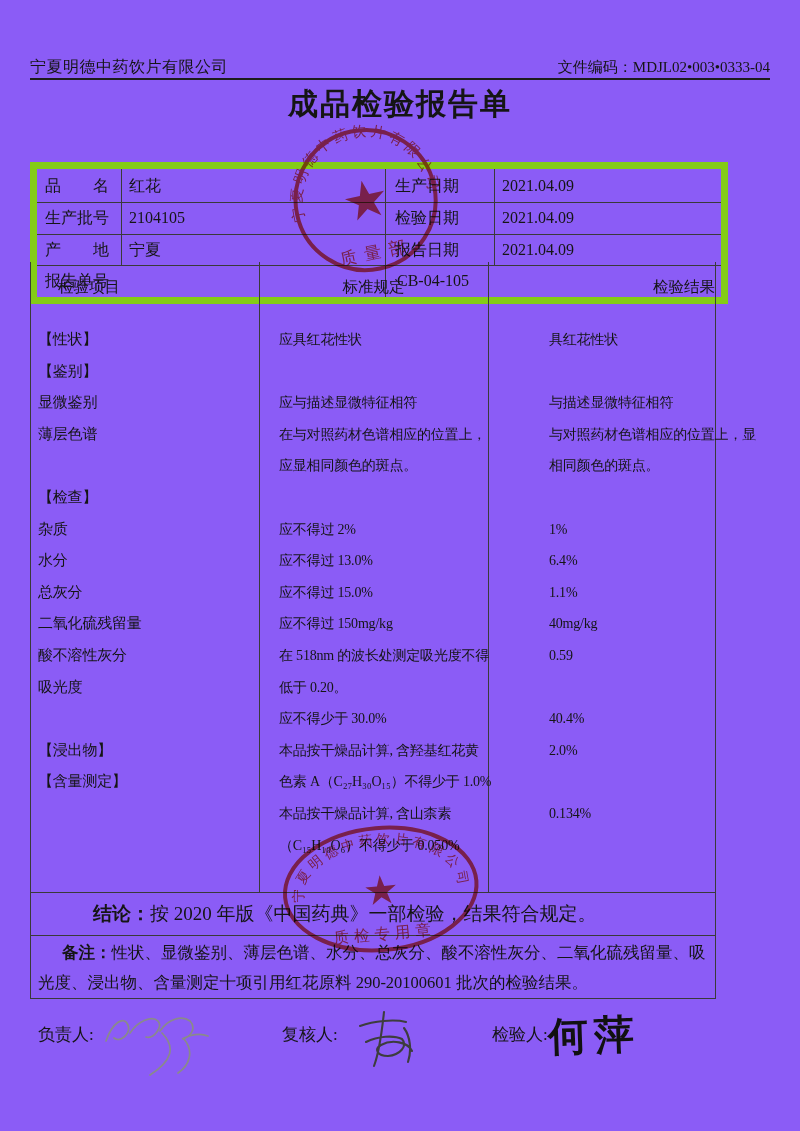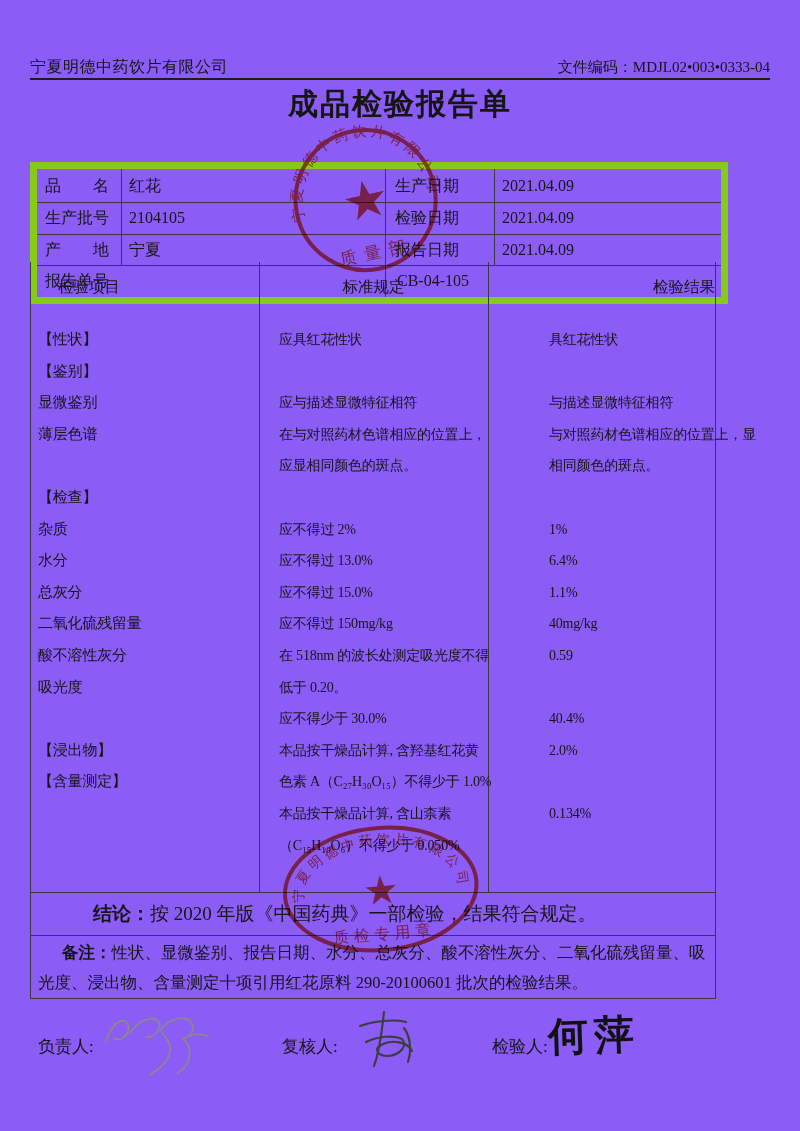--- a/index.html
+++ b/index.html
@@ -37,21 +37,21 @@
   .lines-c3{left:478px;width:227px;margin-left:28px;}
   .lines-c3 .ln{padding-left:12px;font-size:14px;}
   
   .conclusion-row{left:30px;top:892px;width:684px;height:42px;border:1px solid #3a3a3a;border-top:1px solid #3a3a3a;}
   .conclusion-row .txt{position:absolute;left:62px;top:0;height:42px;line-height:42px;font-size:19px;white-space:nowrap;}
   .conclusion-row b{font-weight:bold;}
   .remark-row{left:30px;top:934px;width:684px;height:64px;border:1px solid #3a3a3a;border-top:none;}
   .remark-row .l1{position:absolute;left:31px;top:6px;font-size:16.5px;line-height:26px;white-space:nowrap;}
   .remark-row .l2{position:absolute;left:7px;top:36px;font-size:16.5px;line-height:26px;white-space:nowrap;}
   
-  .sig-label{font-size:17px;top:1023px;white-space:nowrap;margin-top:12px;}
+  .sig-label{font-size:17px;top:1023px;white-space:nowrap;}
   .sig-svg{pointer-events:none;}
   .sig-name{left:548px;top:1008px;font-size:40px;font-weight:bold;transform:rotate(-2deg);letter-spacing:6px;color:#111;}
   
   .stamp{mix-blend-mode:multiply;opacity:.9;}
   .stamp1{left:282px;top:112px;transform:rotate(-12deg);}
   .stamp2{left:276px;top:822px;transform:rotate(-5deg);}
 </style>
 </head>
 <body>
 
@@ -160,21 +160,21 @@
   </div>
 
   <div class="abs conclusion-row">
     <div class="txt">
       <b>结论：</b><span>按 2020 年版《中国药典》一部检验，结果符合规定。</span>
     </div>
   </div>
 
   <div class="abs remark-row">
     <div class="l1">
-      <b>备注：</b><span>性状、显微鉴别、报告日期、水分、总灰分、酸不溶性灰分、二氧化硫残留量、吸</span>
+      <b>备注：</b><span>性状、显微鉴别、薄层色谱、水分、总灰分、酸不溶性灰分、二氧化硫残留量、吸</span>
     </div>
     <div class="l2">光度、浸出物、含量测定十项引用红花原料 290-20100601 批次的检验结果。</div>
   </div>
 
   <div class="abs sig-label" style="left:38px">负责人:</div>
   <div class="abs sig-label" style="left:282px">复核人:</div>
   <div class="abs sig-label" style="left:492px">检验人:</div>
 
   <svg class="abs sig-svg" style="left:100px;top:1003px" width="120" height="78" viewBox="0 0 120 78">
     <path d="M6,38 C12,20 24,12 28,22 C31,31 20,40 14,35 M30,30 C38,18 52,12 58,18 C63,24 54,36 46,34 M60,28 C68,16 82,12 90,18 C96,24 92,34 82,36 C90,32 100,30 108,33 M62,30 C76,44 72,58 50,72 M84,36 C94,48 90,62 78,70" fill="none" stroke="#8a8a8a" stroke-width="1.7" stroke-linecap="round"></path>

